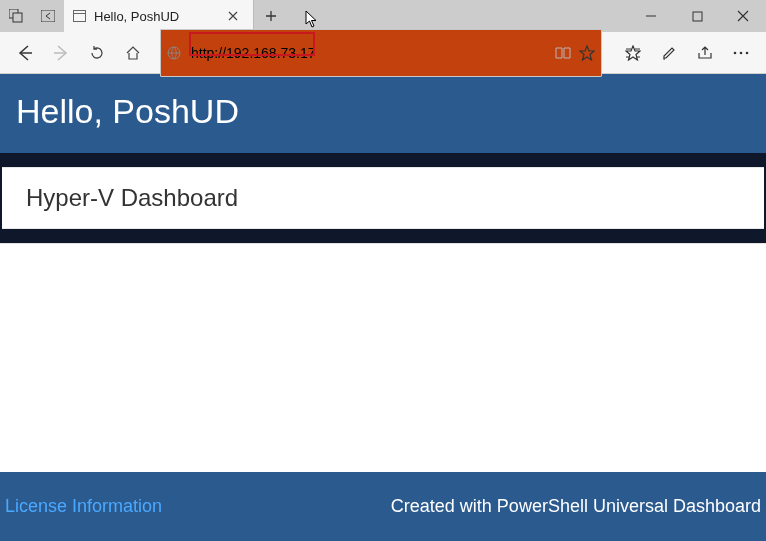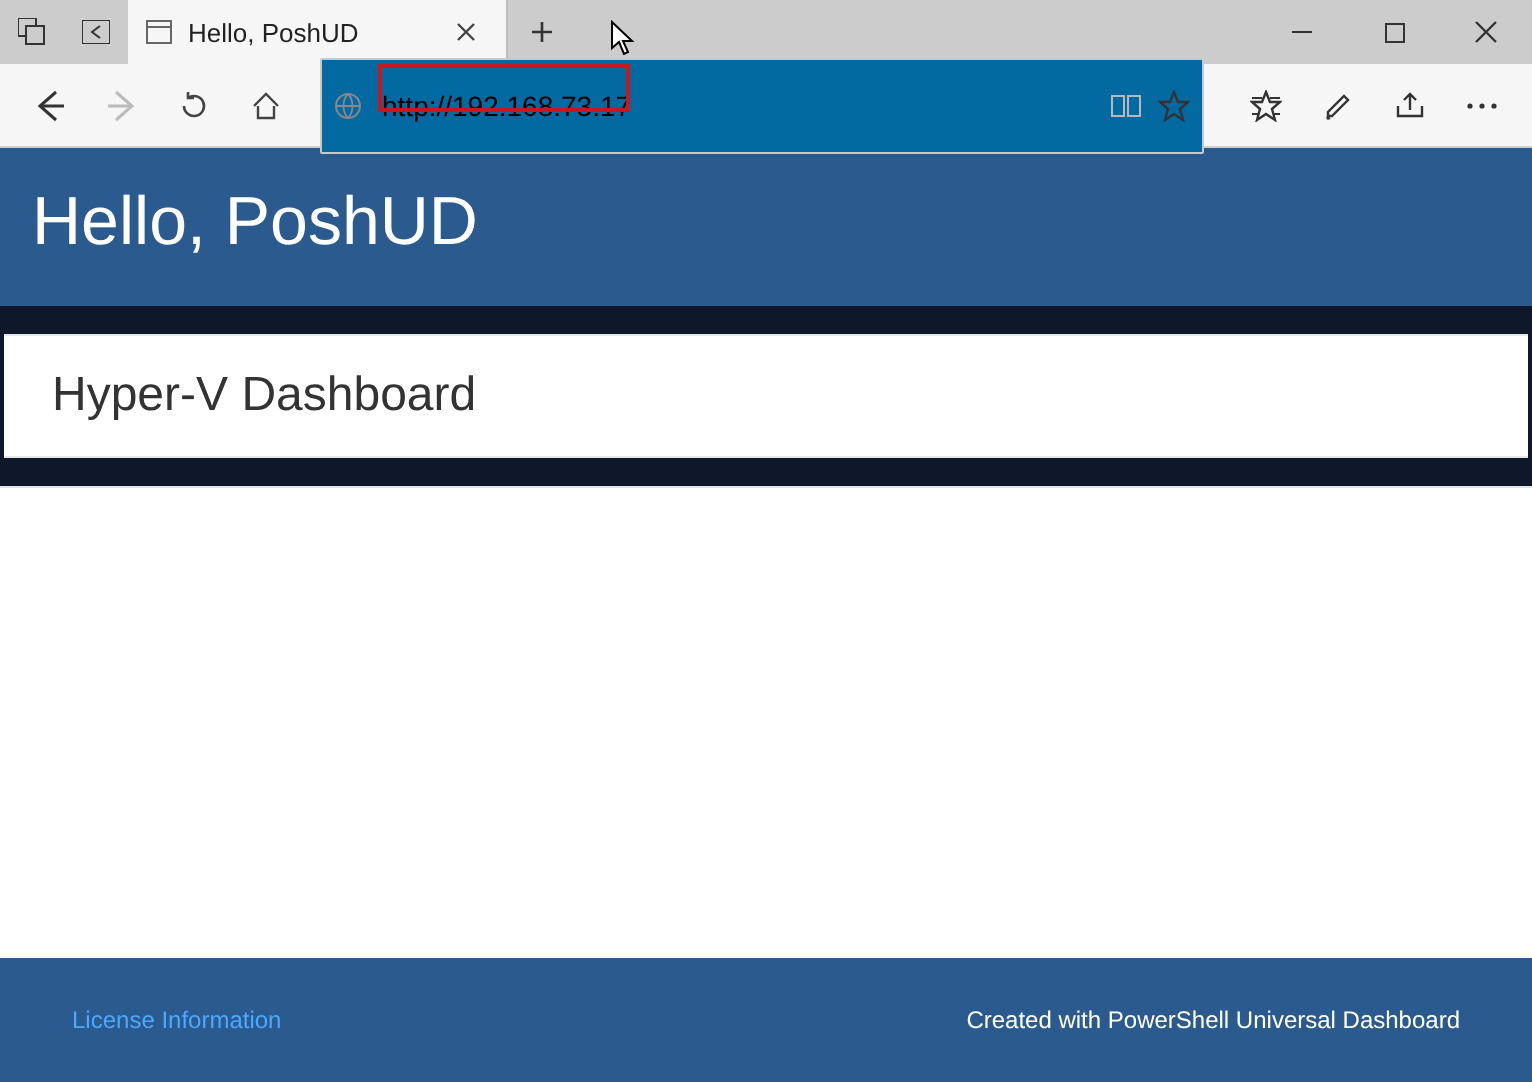--- a/index.html
+++ b/index.html
@@ -92,21 +92,21 @@
   .tool-btn {
     width: 34px; height: 34px;
     display:flex; align-items:center; justify-content:center;
     color:#444;
   }
   .tool-btn.disabled { color: #aaa; }
   .addr-wrap {
     flex: 1;
     display: flex;
     align-items: center;
-    background: #0369a1;
+    background: #c2410c;
     height: 48px;
     border: 1px solid #c8c8c8;
     border-radius: 1px;
     margin: 0 8px;
     padding-right: 6px;
     position: relative;
   }
   .addr-secure {
     width: 26px;
     display:flex; align-items:center; justify-content:center;
@@ -162,24 +162,24 @@
     font-size: 24px;
     font-weight: 400;
     color: #333;
   }
   
   .footer {
     position: absolute;
     bottom: 0; left: 0; right: 0;
     background: #2b5a8f;
     color: #fff;
-    padding: 24px 36px;
+    padding: 24px 5px;
     display: flex;
     justify-content: space-between;
-    font-size: 12px;
+    font-size: 18px;
   }
   .footer a { color: #4aa9ff; text-decoration: none; }
   svg { display:block; }
 </style>
 </head>
 <body>
 
 <div class="titlebar">
   <div class="titlebar-left">
     <div class="tb-btn">

